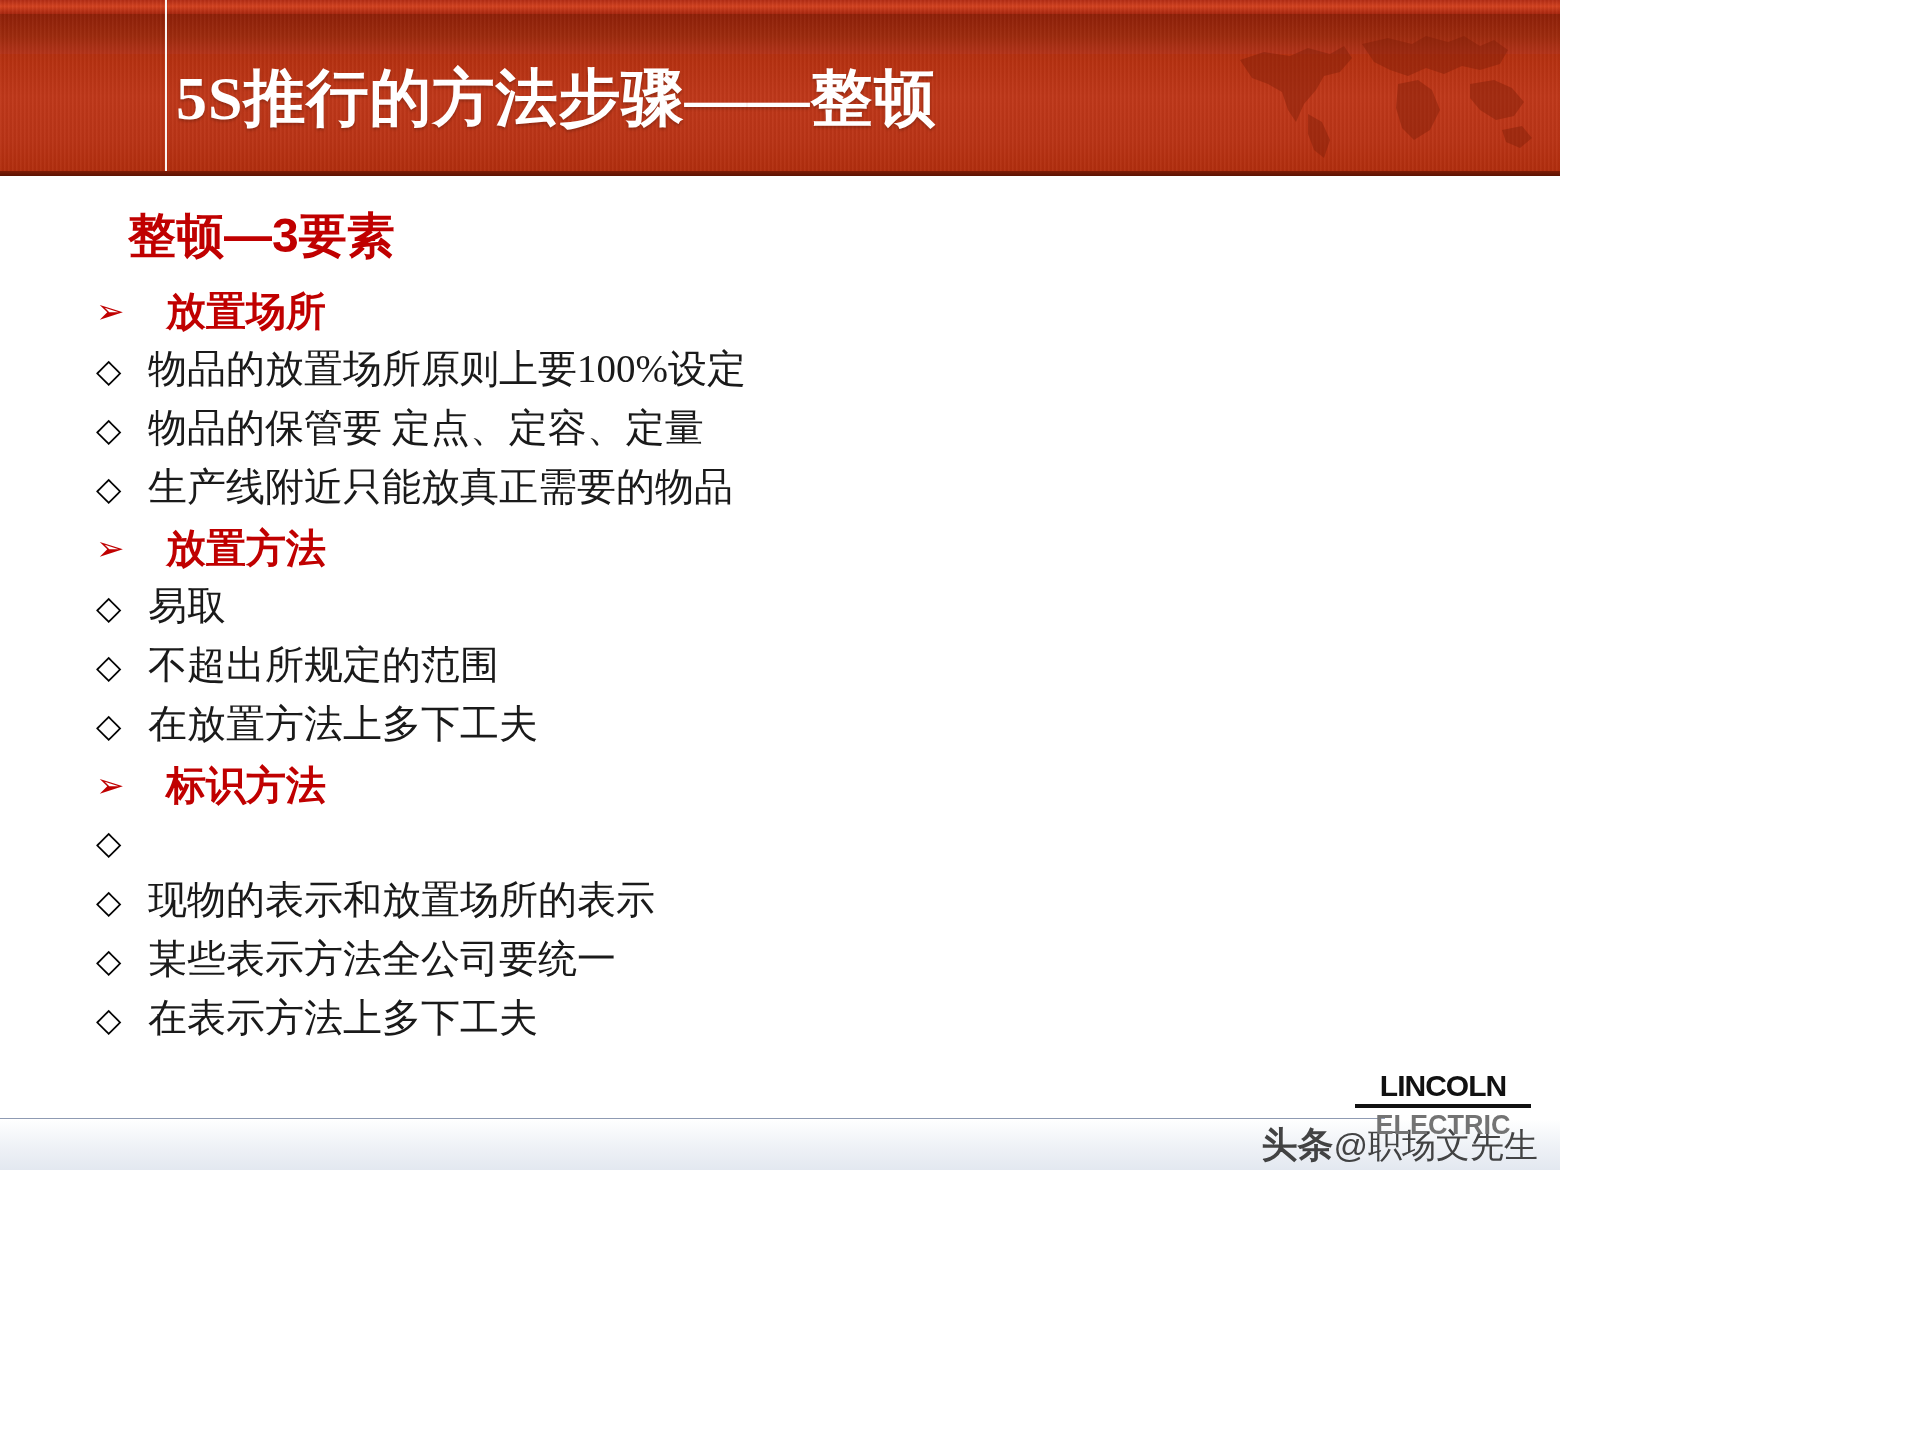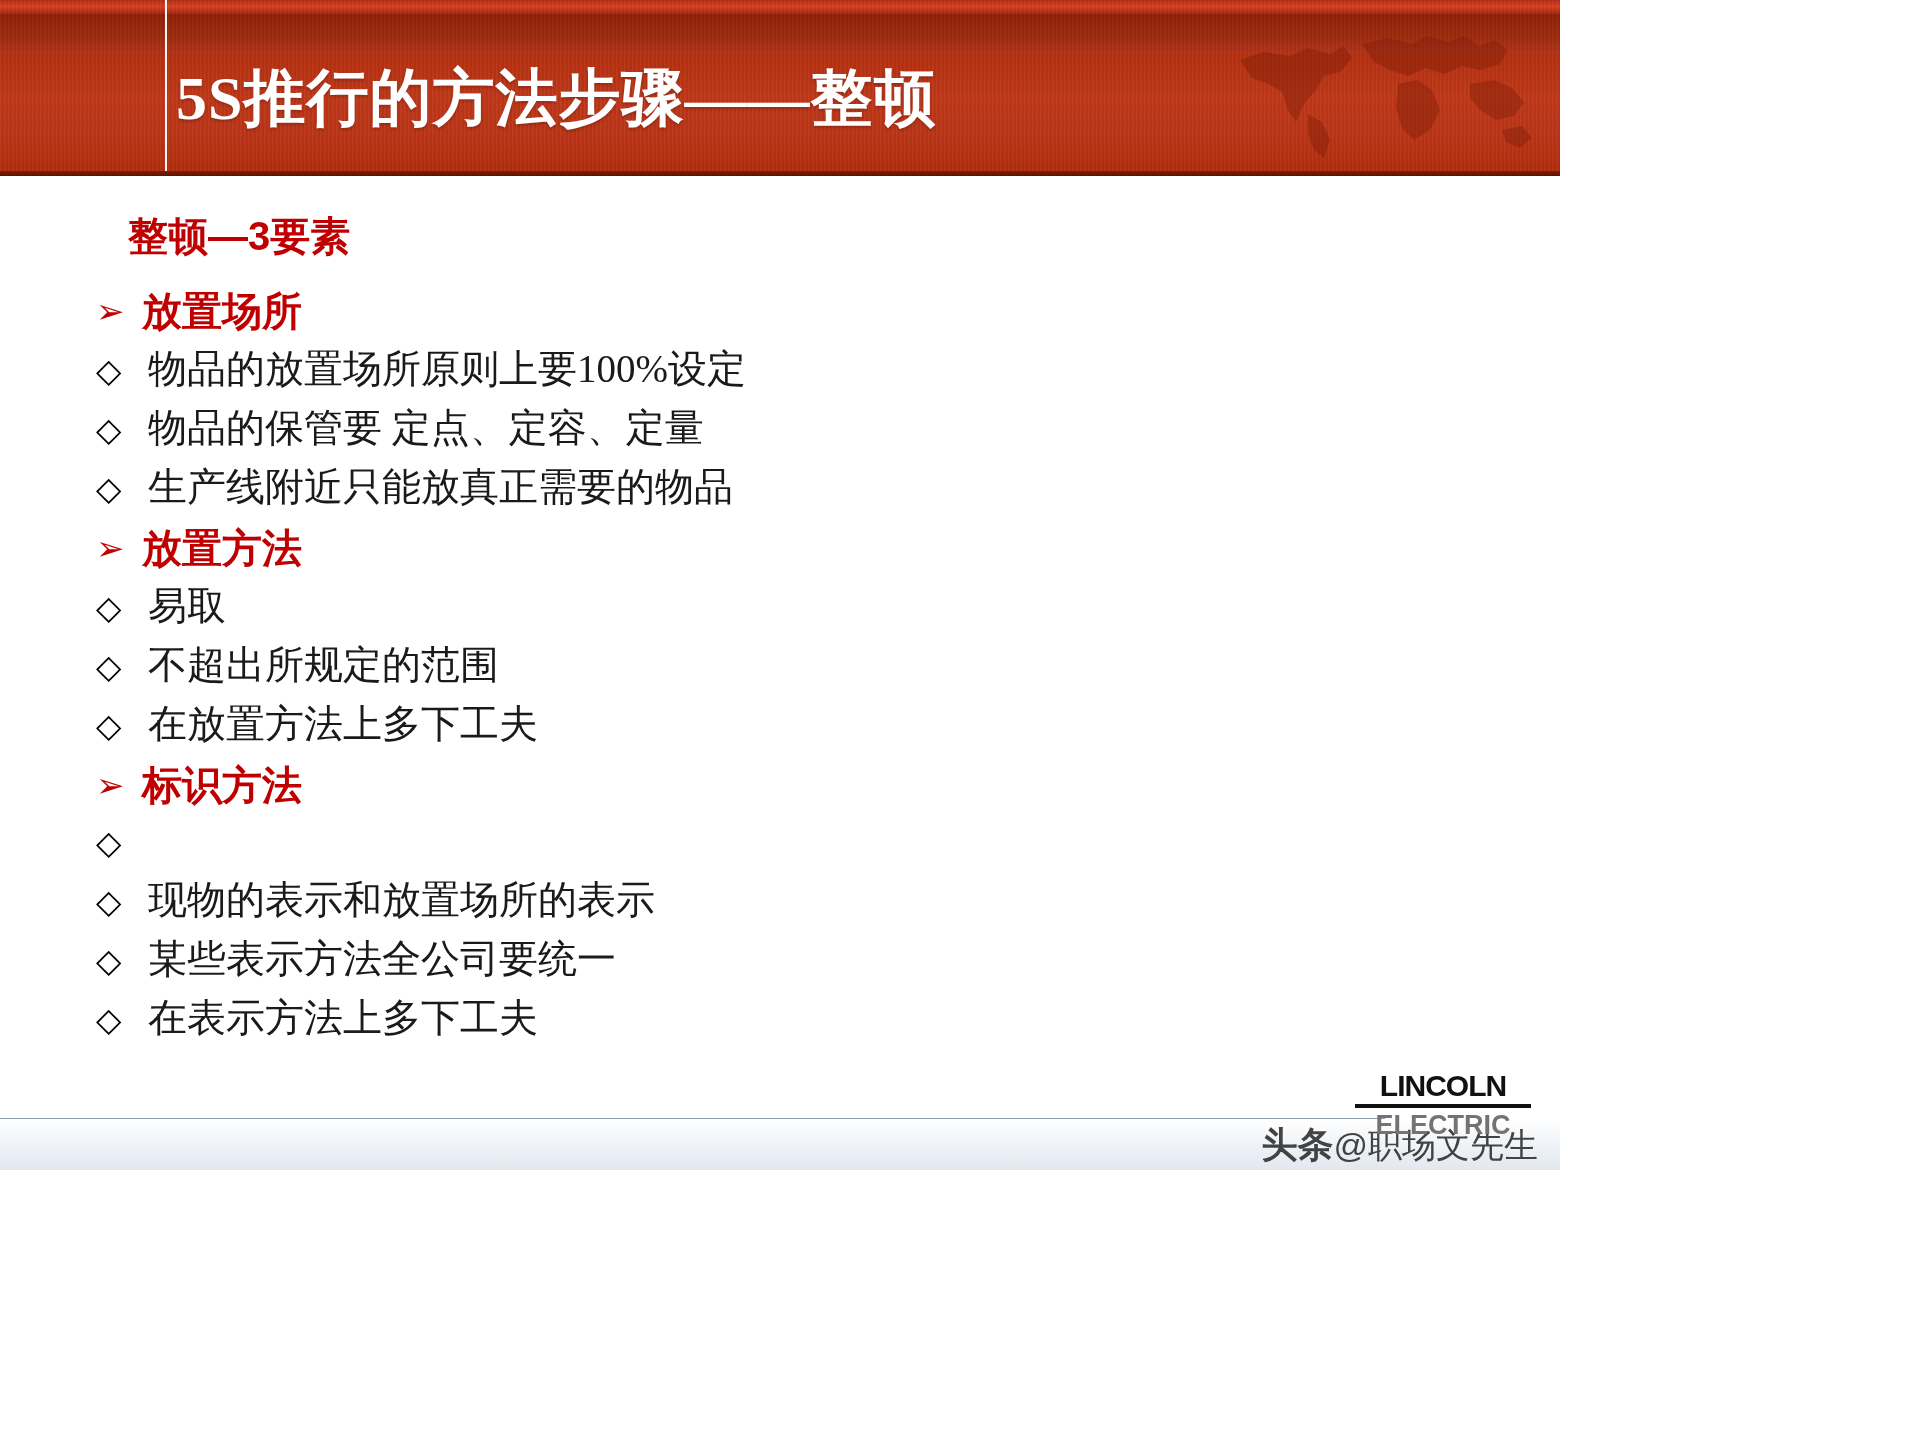--- a/index.html
+++ b/index.html
@@ -63,21 +63,21 @@
   }
 
   
   .body-area{position:absolute;left:0;top:176px;width:1560px;height:920px;}
 
   .subtitle{
     position:absolute;left:128px;top:36px;
     color:#c00000;
     font-family:"Liberation Sans", sans-serif;
     font-weight:bold;
-    font-size:40px;
+    font-size:48px;
     line-height:48px;
     white-space:nowrap;
   }
 
   .content{
     position:absolute;left:96px;top:108px;width:1360px;
   }
 
   .section{margin:0;padding:0;}
 
@@ -90,21 +90,21 @@
     line-height:54px;
     margin:0 0 2px 0;
     white-space:nowrap;
   }
   .sec-head .arrow{
     display:inline-block;width:46px;flex:0 0 46px;
     font-size:34px;line-height:54px;color:#c00000;
     font-family:"DejaVu Sans", sans-serif;
     text-align:left;
   }
-  .sec-head .sec-label{display:inline-block;}
+  .sec-head .sec-label{display:inline-block;margin-left:24px;}
 
   .bullet{
     display:flex;align-items:baseline;
     color:#1a1a1a;
     font-family:"Liberation Serif", serif;
     font-size:39px;
     line-height:57px;
     white-space:nowrap;
   }
   .bullet .dia{

